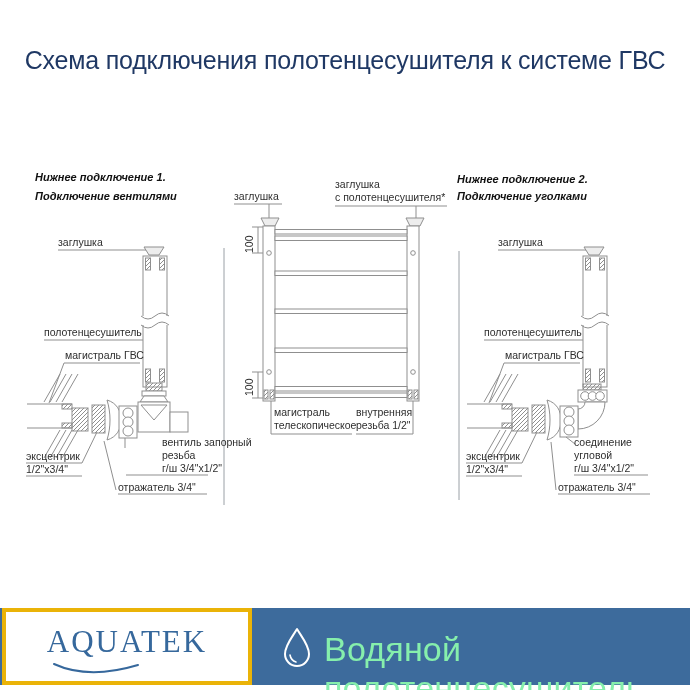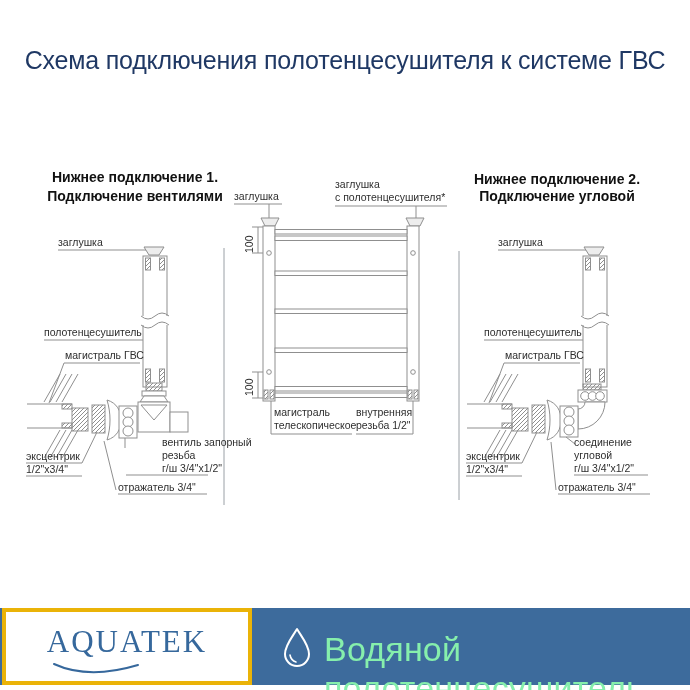--- a/index.html
+++ b/index.html
@@ -2,22 +2,22 @@
 <html><head>
 <meta charset="utf-8">
 <style>
   html,body { margin:0; padding:0; background:#fff; }
   .page { position:relative; width:690px; height:690px; background:#fff;
           font-family:"Liberation Sans",sans-serif; overflow:hidden; }
   .title { position:absolute; top:46px; left:0; width:690px; text-align:center;
            font-weight:normal; font-size:25px; letter-spacing:-0.2px; color:#1f3864; }
   svg.art { position:absolute; left:0; top:0; }
   .lbl { position:absolute; font-size:10.5px; color:#2e2e2e; line-height:13px; white-space:nowrap; }
-  .hdg { position:absolute; width:200px; text-align:center; font-weight:bold;
-         font-size:14px; line-height:13px; color:#111; white-space:nowrap; }
+  .hdg { position:absolute; width:200px; font-weight:bold;
+         font-size:11px; line-height:13px; color:#111; white-space:nowrap;font-style:italic; }
   .rot { transform:rotate(-90deg); transform-origin:0 0; }
   .footer { position:absolute; left:0; top:608px; width:690px; height:77px; background:#3d6b9c; }
   .logo-box { position:absolute; left:2px; top:0; width:242px; height:69px;
               background:#fff; border:4px solid #eab308; }
   .logo-text { position:absolute; top:12px; left:0; width:100%; text-align:center;
                font-family:"Liberation Serif",serif; font-size:31px; letter-spacing:2px; color:#36689c; }
   .logo-swoosh { position:absolute; left:46px; top:50px; }
   .footer-right { position:absolute; left:248px; top:0; right:0; height:100%; }
   .drop-icon { position:absolute; left:33px; top:18px; }
   .product { position:absolute; left:76px; top:22px; font-size:34px; color:#86efac; letter-spacing:0.2px; }
@@ -194,21 +194,21 @@
   <div class="lbl" style="left:274px; top:406px;">
     <div>магистраль</div>
     <div>телескопическое</div>
   </div>
   <div class="lbl" style="left:356px; top:406px;">
     <div>внутренняя</div>
     <div>резьба 1/2"</div>
   </div>
 
   <div class="hdg" style="left:457px; top:173px;">Нижнее подключение 2.</div>
-  <div class="hdg" style="left:457px; top:190px;">Подключение угловой</div>
+  <div class="hdg" style="left:457px; top:190px;">Подключение уголками</div>
   <div class="lbl" style="left:498px; top:236px;">заглушка</div>
   <div class="lbl" style="left:484px; top:326px;">полотенцесушитель</div>
   <div class="lbl" style="left:505px; top:349px;">магистраль ГВС</div>
   <div class="lbl" style="left:466px; top:450px;">
     <div>эксцентрик</div>
     <div>1/2"х3/4"</div>
   </div>
   <div class="lbl" style="left:574px; top:436px;">
     <div>соединение</div>
     <div>угловой</div>

